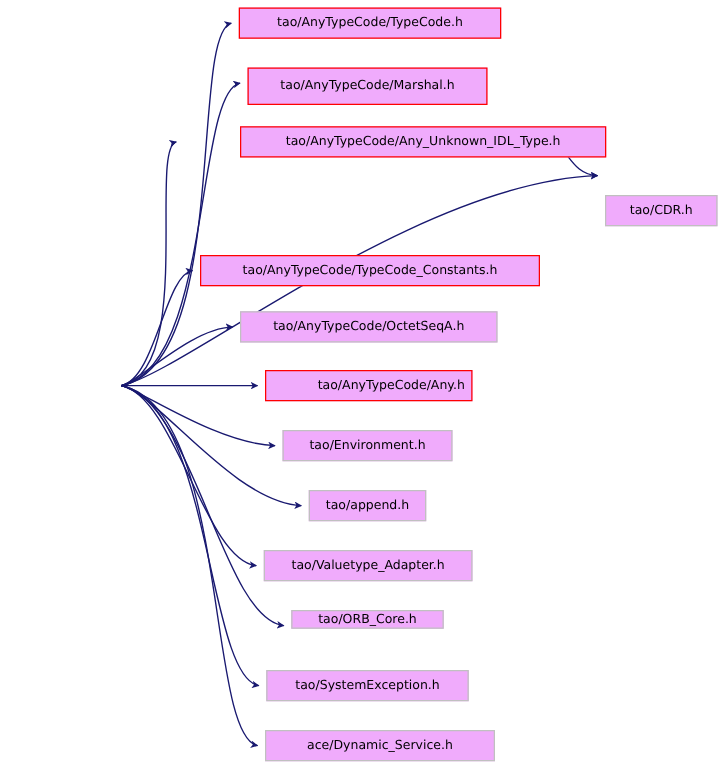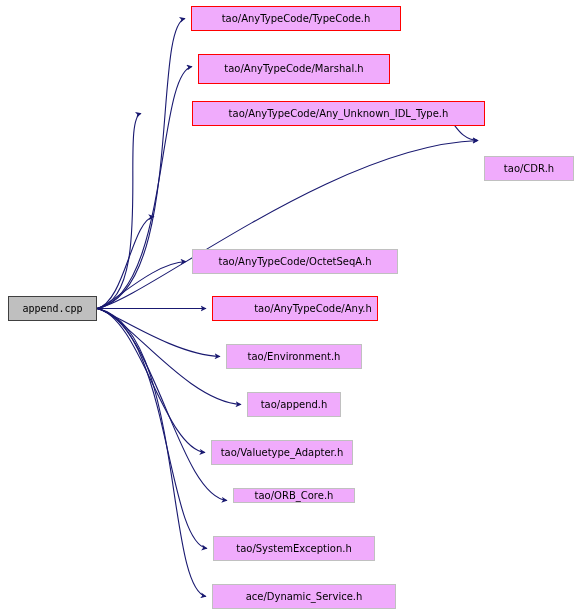--- a/index.html
+++ b/index.html
@@ -74,48 +74,48 @@
         <path d="M 97,308.5 C 111.1,305.68 152.18,262.91 186,261.5" marker-end="url(#arrow)"></path>
         <path d="M 97,308.5 C 111,308.5 164.57999999999998,308.5 206,308.5" marker-end="url(#arrow)"></path>
         <path d="M 97,308.5 C 111.4,311.38 173.26,355.06 220,356.5" marker-end="url(#arrow)"></path>
         <path d="M 97,308.5 C 125.8,314.26 186.28,401.62 241,404.5" marker-end="url(#arrow)"></path>
         <path d="M 97,308.5 C 140.2,317.14 163.96,448.18 205,452.5" marker-end="url(#arrow)"></path>
         <path d="M 97,308.5 C 154.6,320.02 177.6,494.74 227,500.5" marker-end="url(#arrow)"></path>
         <path d="M 97,308.5 C 169,322.9 165.2,541.3 207,548.5" marker-end="url(#arrow)"></path>
         <path d="M 97,308.5 C 183.39999999999998,325.78 164.57999999999998,587.86 206,596.5" marker-end="url(#arrow)"></path>
       </g>
   </svg>
-<div class="gnode src" style="left: 8px; top: 296px; width: 89px; height: 25px;">
-      <span class="lbl">append.cpp</span>
-    </div>
     <div class="gnode red" style="left: 191px; top: 6px; width: 210px; height: 25px;">
       <span class="lbl">tao/AnyTypeCode/TypeCode.h</span>
     </div>
     <div class="gnode red" style="left: 198px; top: 54px; width: 192px; height: 30px;">
       <span class="lbl">tao/AnyTypeCode/Marshal.h</span>
     </div>
     <div class="gnode red" style="left: 147px; top: 101px; width: 293px; height: 25px; margin-left: 45px;">
       <span class="lbl">tao/AnyTypeCode/Any_Unknown_IDL_Type.h</span>
     </div>
     <div class="gnode" style="left: 484px; top: 128px; width: 90px; height: 25px; margin-top: 28px;">
       <span class="lbl">tao/CDR.h</span>
+    </div>
+    <div class="gnode red" style="left: 160px; top: 204px; width: 272px; height: 25px;">
+      <span class="lbl">tao/AnyTypeCode/TypeCode_Constants.h</span>
     </div>
     <div class="gnode" style="left: 192px; top: 249px; width: 206px; height: 25px;">
       <span class="lbl">tao/AnyTypeCode/OctetSeqA.h</span>
     </div>
     <div class="gnode red" style="left: 212px; top: 296px; width: 166px; height: 25px; padding-left: 36px;">
       <span class="lbl">tao/AnyTypeCode/Any.h</span>
     </div>
     <div class="gnode" style="left: 226px; top: 344px; width: 136px; height: 25px;">
       <span class="lbl">tao/Environment.h</span>
     </div>
     <div class="gnode" style="left: 247px; top: 392px; width: 94px; height: 25px;">
       <span class="lbl">tao/append.h</span>
     </div>
-    <div class="gnode" style="left: 211px; top: 440px; width: 142px; height: 25px;">
+    <div class="gnode" style="left: 211px; top: 440px; width: 167px; height: 25px;">
       <span class="lbl">tao/Valuetype_Adapter.h</span>
     </div>
     <div class="gnode" style="left: 233px; top: 488px; width: 122px; height: 15px;">
       <span class="lbl">tao/ORB_Core.h</span>
     </div>
     <div class="gnode" style="left: 213px; top: 536px; width: 162px; height: 25px; text-align: center;">
       <span class="lbl">tao/SystemException.h</span>
     </div>
     <div class="gnode" style="left: 212px; top: 584px; width: 184px; height: 25px;">
       <span class="lbl">ace/Dynamic_Service.h</span>

